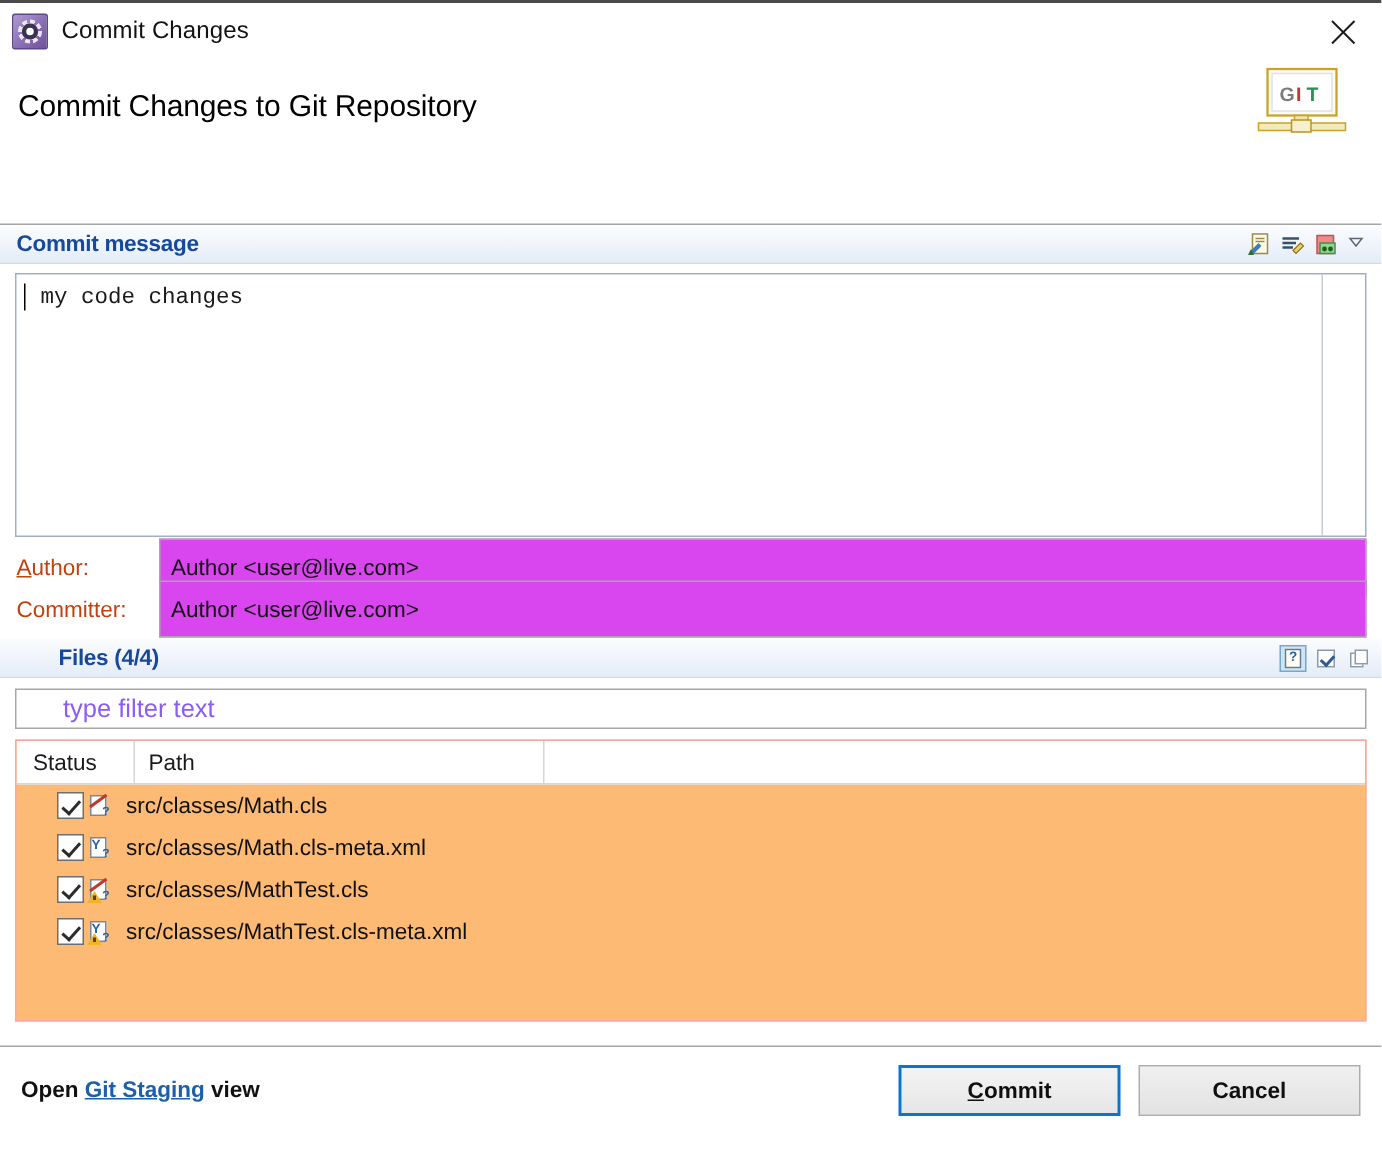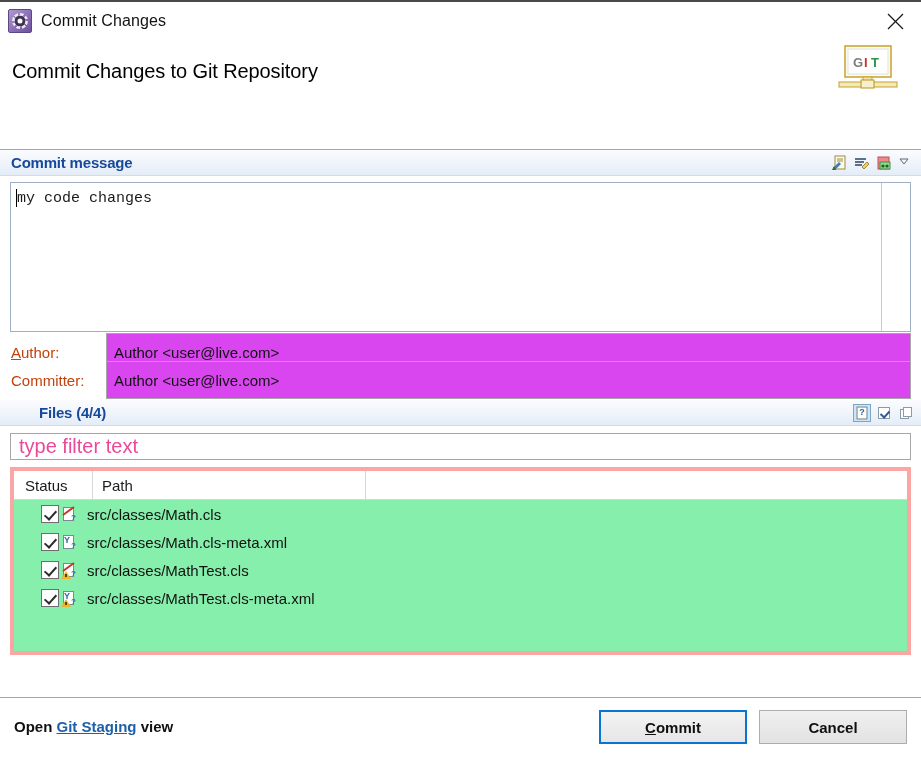--- a/index.html
+++ b/index.html
@@ -133,26 +133,27 @@
   .head-tools .tool {
     width: 18px;
     height: 18px;
     position: relative;
     cursor: pointer;
   }
 
   
   #msg-wrap {
     margin: 0 10px;
-    height: 150px;
+    height: 176px;
     background: #ffffff;
     border: 1px solid #9fb0c4;
     position: relative;
     box-sizing: border-box;
     margin-top: 6px;
+    padding-left: 10px;
   }
   #msg-text {
     font-family: "Liberation Mono", "DejaVu Sans Mono", monospace;
     font-size: 15px;
     color: #1a1a1a;
     padding: 6px 8px 0 6px;
     white-space: pre;
     line-height: 19px;
   }
   #msg-caret {
@@ -273,28 +274,29 @@
     height: 27px;
     border: 1px solid #a7a7a7;
     background: #ffffff;
     display: flex;
     align-items: center;
     padding-left: 8px;
     box-sizing: border-box;
     cursor: text;
   }
   #filter-input .ph {
-    font-size: 20px;
-    color: #ec4899;
+    font-size: 17px;
+    color: #8b5cf6;
+    margin-left: 23px;
   }
 
   #file-table {
     margin: 7px 10px 0 10px;
-    border: 4px solid #fca5a5;
-    background: #86efac;
+    border: 1px solid #fca5a5;
+    background: #fdba74;
     height: 188px;
     box-sizing: border-box;
     position: relative;
     overflow: hidden;
   }
   #col-head {
     height: 28px;
     display: flex;
     align-items: center;
     border-bottom: 1px solid #d6d6d6;

